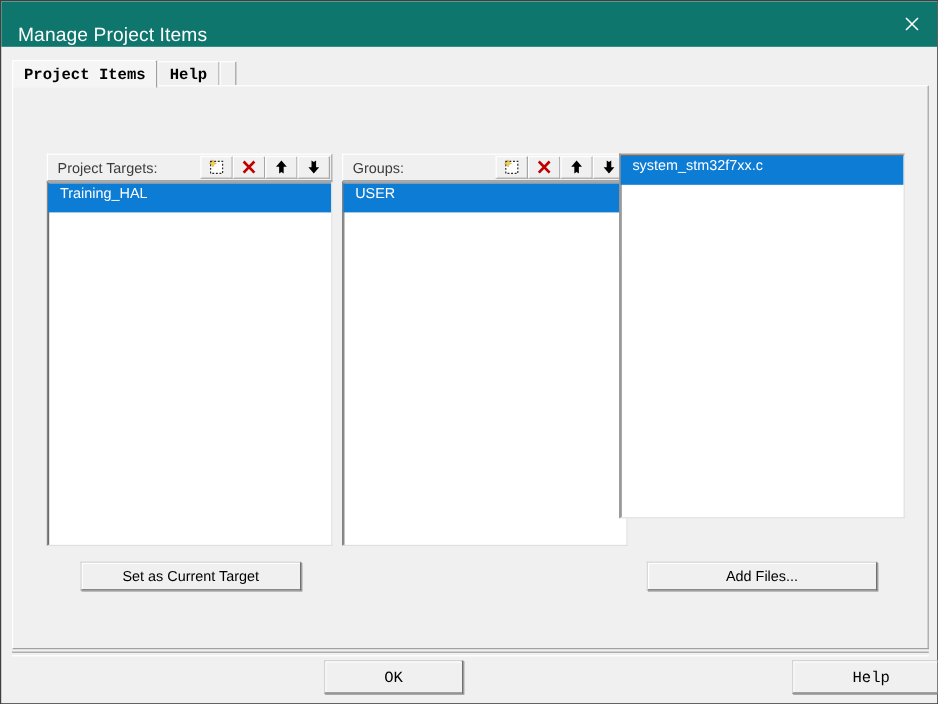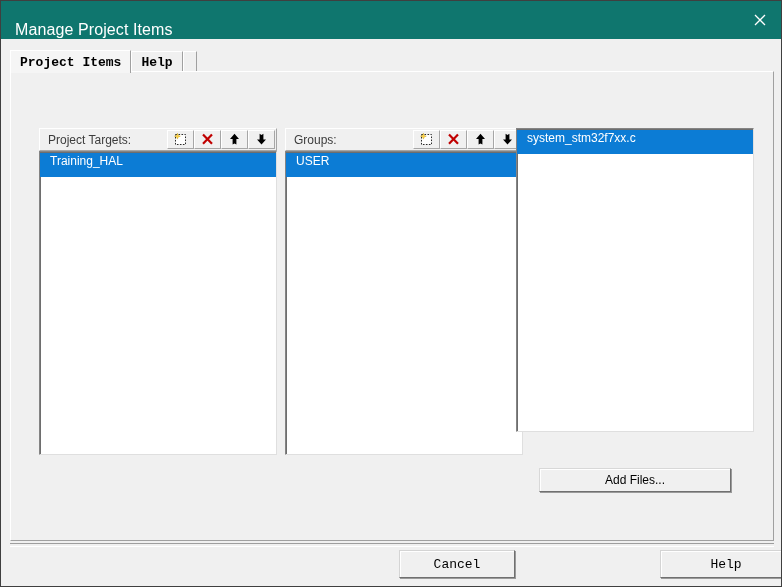--- a/index.html
+++ b/index.html
@@ -326,22 +326,23 @@
         <div class="list-item selected">USER</div>
       </div>
     </div>
 
     <div class="column" id="col-files">
       <div class="col-list">
         <div class="list-item selected">system_stm32f7xx.c</div>
       </div>
     </div>
 
+    <div class="mid-button" id="btn-set-target">Set as Current Target</div>
     <div class="mid-button" id="btn-add-files">Add Files...</div>
 
   </div>
 
   <div id="bottom-sep"></div>
 
-  <div class="dlg-button" id="btn-cancel">Cancel</div>
+  <div class="dlg-button" id="btn-ok">OK</div>
   <div class="dlg-button" id="btn-help">Help</div>
 
 </div>
 
 </body></html>

